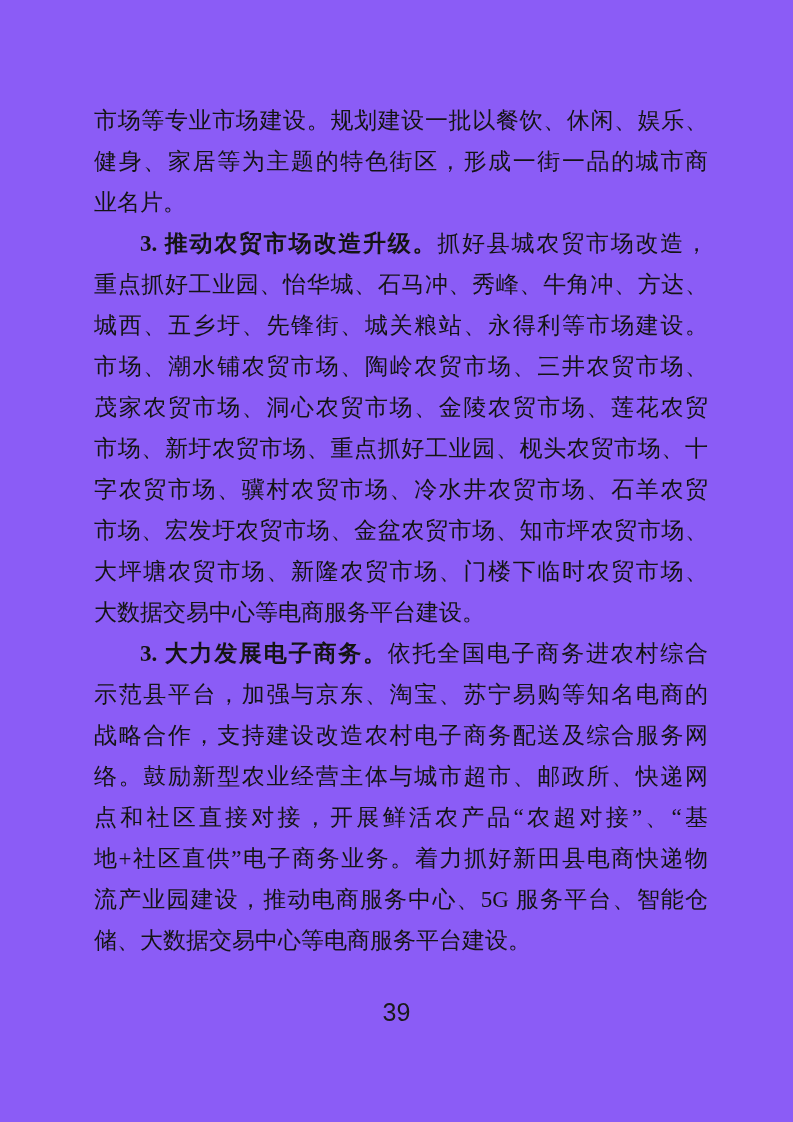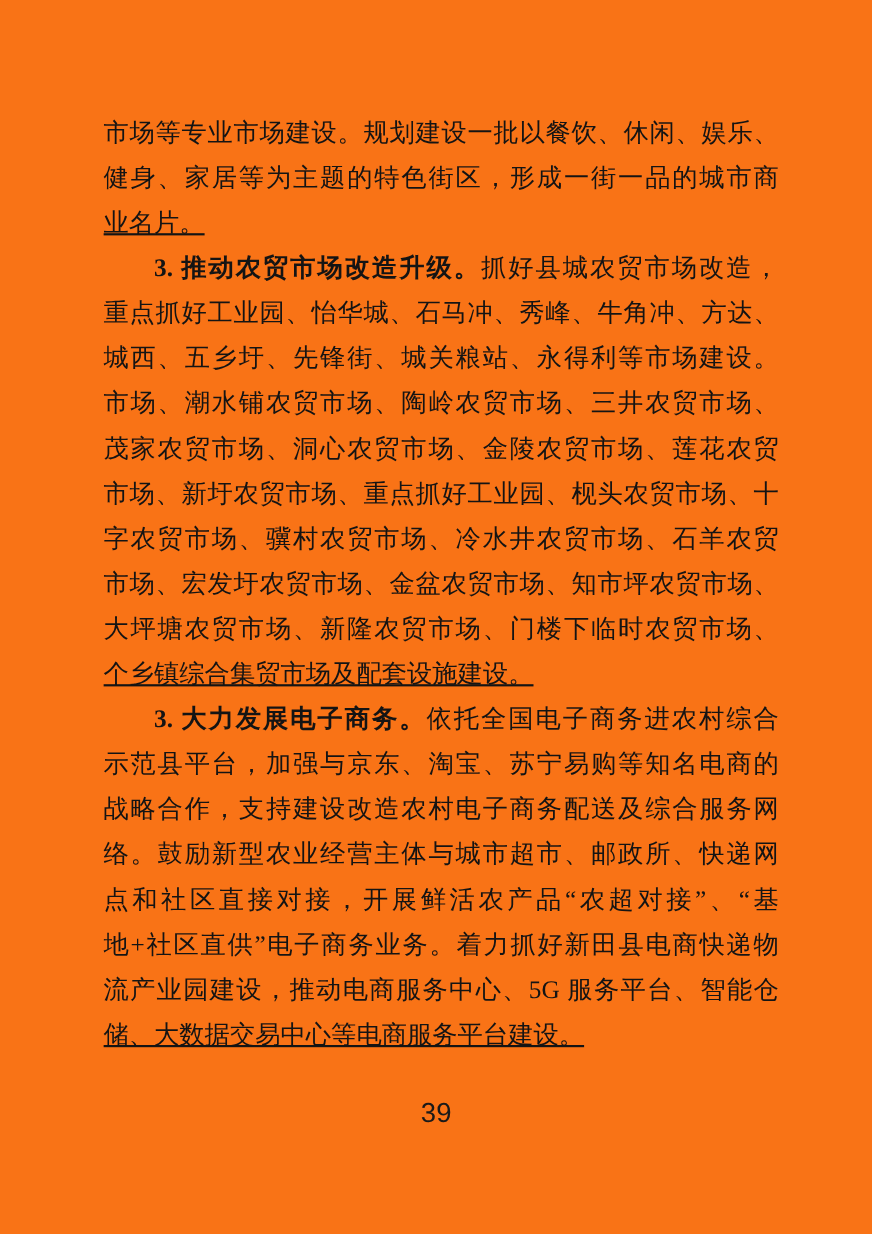--- a/index.html
+++ b/index.html
@@ -4,21 +4,21 @@
 <style>
   html, body {
     margin: 0;
     padding: 0;
     background: #ffffff;
   }
   .page {
     position: relative;
     width: 793px;
     height: 1122px;
-    background: #f97316;
+    background: #8b5cf6;
     overflow: hidden;
     font-family: "Liberation Serif", "DejaVu Serif", serif;
     color: #141414;
   }
   .text-block {
     position: absolute;
     left: 94px;
     top: 100px;
     width: 614px;
   }
@@ -38,21 +38,20 @@
   
   .line.fill {
     text-align-last: justify;
     -moz-text-align-last: justify;
     white-space: normal;
   }
   
   .line.last {
     text-align: center;
     text-align-last: left;
-    text-decoration: underline;
   }
   
   .line.indent {
     padding-left: 46px;
   }
   .seg {
     font-weight: normal;
   }
   .seg-b {
     font-weight: 700;
@@ -82,21 +81,21 @@
       <div class="para">
         <div class="line fill indent"><span class="seg seg-b">3. 推动农贸市场改造升级。</span><span class="seg">抓好县城农贸市场改造，</span></div>
         <div class="line fill"><span class="seg">重点抓好工业园、怡华城、石马冲、秀峰、牛角冲、方达、</span></div>
         <div class="line fill"><span class="seg">城西、五乡圩、先锋街、城关粮站、永得利等市场建设。</span></div>
         <div class="line fill"><span class="seg">市场、潮水铺农贸市场、陶岭农贸市场、三井农贸市场、</span></div>
         <div class="line fill"><span class="seg">茂家农贸市场、洞心农贸市场、金陵农贸市场、莲花农贸</span></div>
         <div class="line fill"><span class="seg">市场、新圩农贸市场、重点抓好工业园、枧头农贸市场、十</span></div>
         <div class="line fill"><span class="seg">字农贸市场、骥村农贸市场、冷水井农贸市场、石羊农贸</span></div>
         <div class="line fill"><span class="seg">市场、宏发圩农贸市场、金盆农贸市场、知市坪农贸市场、</span></div>
         <div class="line fill"><span class="seg">大坪塘农贸市场、新隆农贸市场、门楼下临时农贸市场、</span></div>
-        <div class="line last"><span class="seg">个乡镇综合集贸市场及配套设施建设。</span></div>
+        <div class="line last"><span class="seg">大数据交易中心等电商服务平台建设。</span></div>
       </div>
       <div class="para">
         <div class="line fill indent"><span class="seg seg-b">3. 大力发展电子商务。</span><span class="seg">依托全国电子商务进农村综合</span></div>
         <div class="line fill"><span class="seg">示范县平台，加强与京东、淘宝、苏宁易购等知名电商的</span></div>
         <div class="line fill"><span class="seg">战略合作，支持建设改造农村电子商务配送及综合服务网</span></div>
         <div class="line fill"><span class="seg">络。鼓励新型农业经营主体与城市超市、邮政所、快递网</span></div>
         <div class="line fill"><span class="seg">点和社区直接对接，开展鲜活农产品“农超对接”、“基</span></div>
         <div class="line fill"><span class="seg">地+社区直供”电子商务业务。着力抓好新田县电商快递物</span></div>
         <div class="line fill"><span class="seg">流产业园建设，推动电商服务中心、5G 服务平台、智能仓</span></div>
         <div class="line last"><span class="seg">储、大数据交易中心等电商服务平台建设。</span></div>

